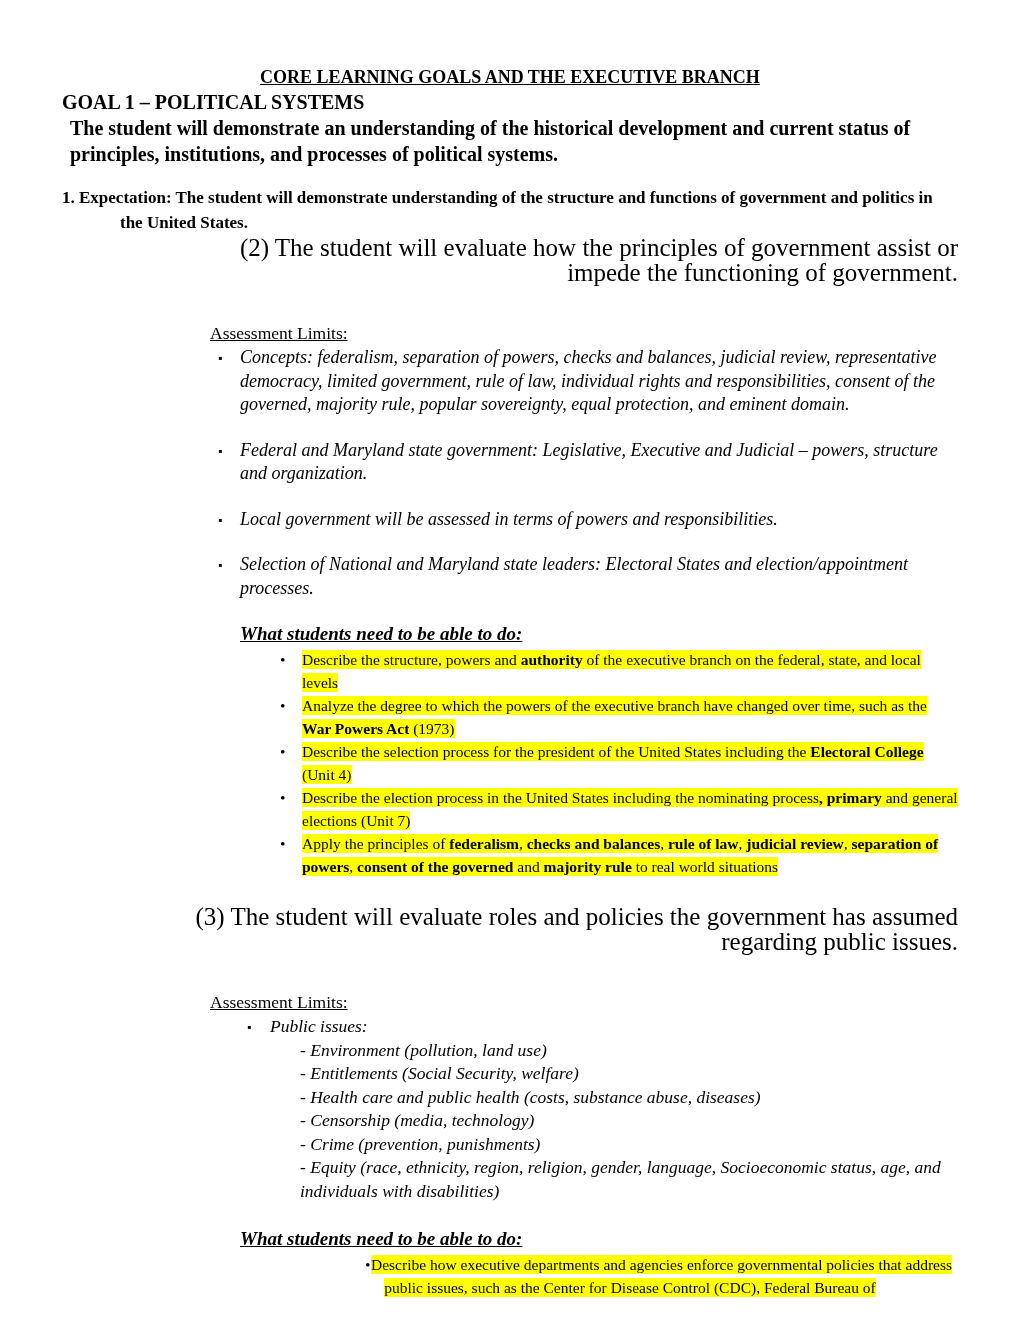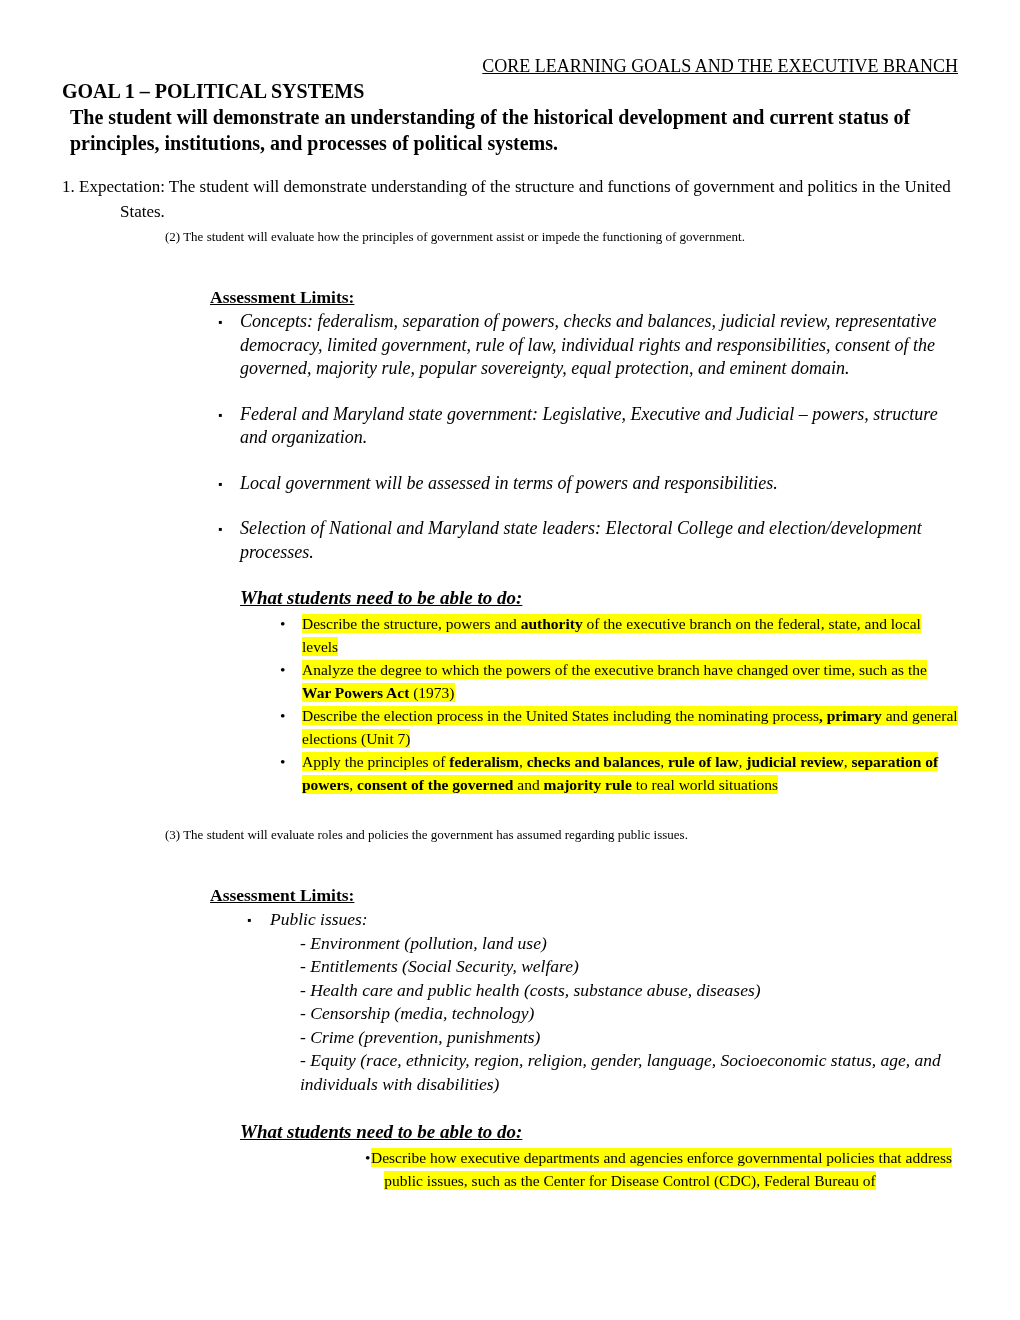--- a/index.html
+++ b/index.html
@@ -5,38 +5,38 @@
   * { margin:0; padding:0; box-sizing:border-box; }
   html, body { background:#ffffff; }
   body {
     width:1020px; height:1320px; overflow:hidden;
     font-family:"Liberation Serif", serif;
     color:#000;
   }
   .page { padding:54px 62px 0 62px; }
 
   .title {
-    text-align:right; font-weight:normal; font-size:18px;
-    text-decoration:underline; line-height:24px;
+    text-align:center; font-weight:bold; font-size:18px;
+    text-decoration:underline; line-height:24px;margin-top:11px;
   }
   .goal-heading { font-size:20px; font-weight:bold; line-height:25px; margin-top:1px; }
   .goal-desc { font-size:20px; font-weight:bold; line-height:26px;margin-left:8px; }
 
   .expectation {
-    font-size:17px; font-weight:normal; line-height:25px;
+    font-size:17px; font-weight:bold; line-height:25px;
     margin-top:18px; padding-left:58px; text-indent:-58px;
   }
   .para {
-    font-size:13px; line-height:25px;
-    padding-left:148px; text-indent:-45px;
+    font-size:25px; line-height:25px;
+    padding-left:148px; text-indent:-45px;text-align:right;
   }
   .para-gap { margin-top:26px; }
 
   .section-heading {
-    font-size:17.5px; font-weight:bold; text-decoration:underline;
+    font-size:17.5px; font-weight:normal; text-decoration:underline;
     margin-left:148px; margin-top:36px; line-height:24px;
   }
 
   ul { list-style:none; }
 
   .limits { margin-left:156px; font-size:18px; font-style:italic; margin-top:1px; }
   .limits li { position:relative; padding-left:22px; line-height:23.5px; margin-bottom:22px; }
   .limits li::before {
     content:"\25AA"; position:absolute; left:0; top:1px;
     font-size:12px; font-style:normal;
@@ -83,28 +83,29 @@
   <p class="expectation">1. Expectation: The student will demonstrate understanding of the structure and functions of government and politics in the United States.</p>
 
   <p class="para">(2) The student will evaluate how the principles of government assist or impede the functioning of government.</p>
 
   <h3 class="section-heading">Assessment Limits: </h3>
 
   <ul class="limits">
       <li>Concepts: federalism, separation of powers, checks and balances, judicial review, representative democracy, limited government, rule of law, individual rights and responsibilities, consent of the governed, majority rule, popular sovereignty, equal protection, and eminent domain.</li>
       <li>Federal and Maryland state government: Legislative, Executive and Judicial – powers, structure and organization.</li>
       <li>Local government will be assessed in terms of powers and responsibilities.</li>
-      <li>Selection of National and Maryland state leaders: Electoral College and election/development processes.</li>
+      <li>Selection of National and Maryland state leaders: Electoral States and election/appointment processes.</li>
     </ul>
 
   <h3 class="do-heading">What students need to be able to do: </h3>
 
   <ul class="skills">
       <li><span class="seg">Describe the structure, powers and </span><span class="seg b">authority</span><span class="seg"> of the executive branch on the federal, state, and local levels</span></li>
       <li><span class="seg">Analyze the degree to which the powers of the executive branch have changed over time, such as the </span><span class="seg b">War Powers Act</span><span class="seg"> (1973)</span></li>
+      <li><span class="seg">Describe the selection process for the president of the United States including the </span><span class="seg b">Electoral College</span><span class="seg"> (Unit 4)</span></li>
       <li><span class="seg">Describe the election process in the United States including the nominating process</span><span class="seg b">, primary</span><span class="seg"> and general elections (Unit 7)</span></li>
       <li><span class="seg">Apply the principles of </span><span class="seg b">federalism</span><span class="seg">, </span><span class="seg b">checks and balances</span><span class="seg">, </span><span class="seg b">rule of law</span><span class="seg">, </span><span class="seg b">judicial review</span><span class="seg">, </span><span class="seg b">separation of powers</span><span class="seg">, </span><span class="seg b">consent of the governed</span><span class="seg"> and </span><span class="seg b">majority rule</span><span class="seg"> to real world situations</span></li>
     </ul>
 
   <p class="para para-gap">(3) The student will evaluate roles and policies the government has assumed regarding public issues.</p>
 
   <h3 class="section-heading">Assessment Limits: </h3>
 
   <div class="public-issues">Public issues:</div>
 

